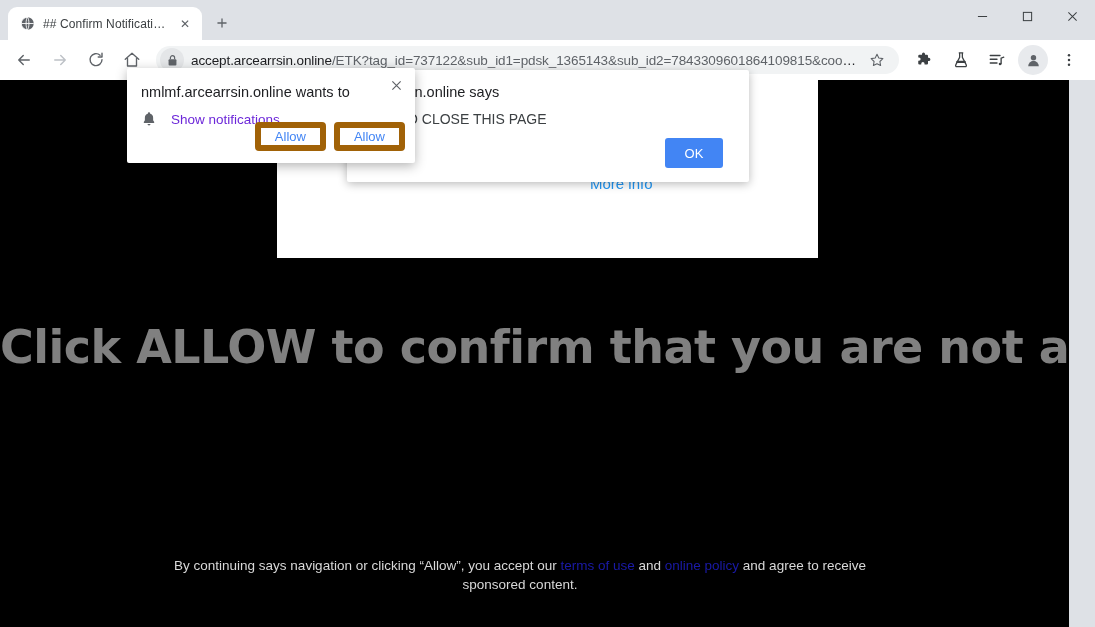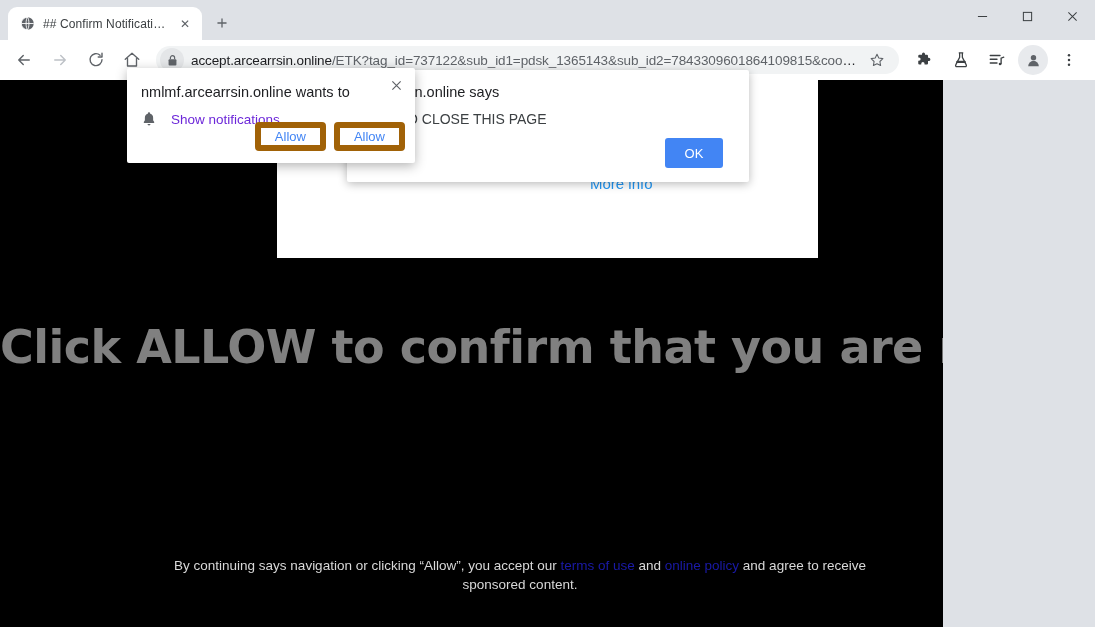--- a/index.html
+++ b/index.html
@@ -93,21 +93,21 @@
   .url .path { color: #5f6368; }
   .star-btn {
     width: 24px; height: 24px; flex: 0 0 24px; margin-left: 4px;
     display: flex; align-items: center; justify-content: center;
     color: #5f6368;
   }
 
   
   .viewport {
     position: absolute; left: 0; top: 80px;
-    width: 943px; height: 547px;
+    width: 1069px; height: 547px;
     background: #000000; overflow: hidden;
   }
 
   
   .page-card {
     position: absolute; left: 277px; top: -10px;
     width: 541px; height: 188px;
     background: #ffffff;
   }
   .card-inner {

